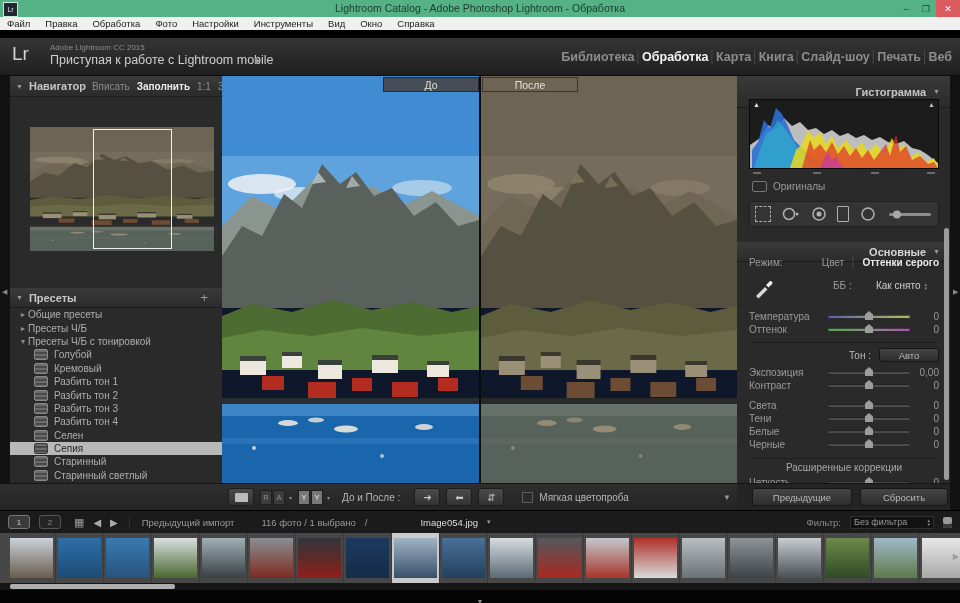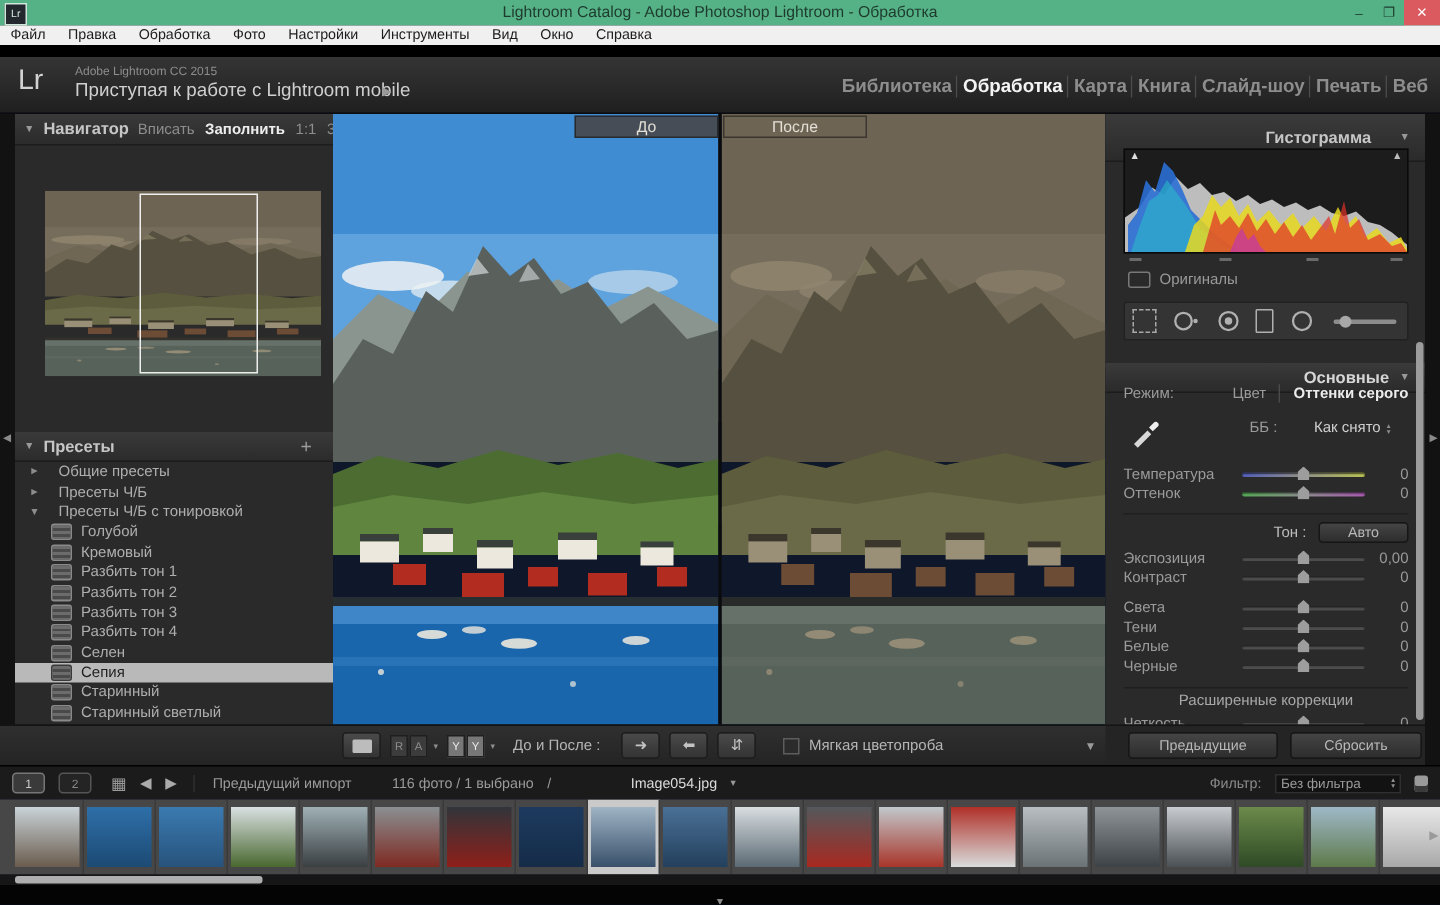--- a/index.html
+++ b/index.html
@@ -54,21 +54,21 @@
 
   .nav-opts{margin-left:auto;display:flex;gap:7px;align-items:center;font-weight:normal;font-size:10px;color:#8d8d8d;}
   .nav-opts .on{color:#ededed;font-weight:bold;}
   .updown{display:inline-block;font-size:5px;line-height:4px;color:#8d8d8d;text-align:center;}
 
   .nav-photo{position:absolute;left:20px;top:51px;width:184px;height:124px;overflow:hidden;}
   .nav-rect{position:absolute;left:34%;top:2%;width:43%;height:96%;border:1px solid #efefef;box-sizing:border-box;}
 
   .preset-row{height:13.4px;display:flex;align-items:center;font-size:10px;color:#aeaeae;white-space:nowrap;}
   .preset-row .arrow{width:10px;font-size:7px;color:#8d8d8d;text-align:center;flex:none;}
-  .preset-row.group{padding-left:8px;gap:11px;}
+  .preset-row.group{padding-left:8px;}
   .preset-row.child{padding-left:24px;gap:6px;}
   .preset-row.child .pic{width:12px;height:9px;border:1px solid #8a8a8a;border-radius:2px;flex:none;
         background:repeating-linear-gradient(180deg,#6c6c6c 0 2px,#4a4a4a 2px 4px);}
   .preset-row.sel{background:#b9b9b9;color:#1f1f1f;}
   .preset-row.sel .pic{border-color:#3a3a3a;}
   .plus{margin-left:auto;margin-right:8px;font-size:13px;color:#9a9a9a;font-weight:normal;}
 
   
   .btn{background:linear-gradient(#454545,#2d2d2d);border:1px solid #161616;border-radius:3px;
        color:#b8b8b8;font-size:9.5px;display:flex;align-items:center;justify-content:center;box-sizing:border-box;}
@@ -344,21 +344,21 @@
       <div class="tbtn" style="width:26px;margin-left:8px;">➜</div>
       <div class="tbtn" style="width:26px;">⬅</div>
       <div class="tbtn" style="width:26px;">⇵</div>
       <span style="display:block;width:9px;height:9px;border:1px solid #5d5d5d;background:#2b2b2b;margin-left:12px;"></span>
       <span style="font-size:10px;color:#b5b5b5;">Мягкая цветопроба</span>
     </div>
     <span style="position:absolute;left:723px;top:9px;font-size:8px;color:#9a9a9a;">▼</span>
   </div>
 
   <div class="right-panel">
-    <div class="panel-hdr" style="height:32px;padding:0 10px;justify-content:flex-end;gap:19px;">
+    <div class="panel-hdr" style="height:32px;padding:0 10px;justify-content:flex-end;gap:7px;">
       <span>Гистограмма</span>
       <span class="tri">▼</span>
     </div>
     <div class="abs" style="left:12px;top:23px;width:190px;height:70px;background:#1c1c1c;border:1px solid #0a0a0a;box-sizing:border-box;">
       <svg width="188" height="68" style="display:block">
         <polygon points="0,68 0,45 10,38 18,25 26,30 34,18 42,26 50,22 58,30 66,28 74,34 82,30 90,36 98,33 106,38 114,35 122,40 130,37 138,42 146,44 154,41 162,48 170,50 178,55 184,60 188,63 188,68" fill="#bdbdbd"></polygon>
         <polygon points="2,68 2,50 8,42 14,20 20,28 26,8 32,14 38,26 44,40 52,48 60,56 68,62 74,66 74,68" fill="#2a6fd4" opacity="0.9"></polygon>
         <polygon points="4,68 10,50 16,34 22,30 28,20 34,28 40,36 50,52 60,60 70,66 74,68" fill="#28c8c8" opacity="0.5"></polygon>
         <polygon points="40,68 46,50 52,44 58,30 64,38 70,32 76,44 82,36 88,48 96,40 104,50 112,42 118,52 126,44 134,54 142,38 148,50 154,44 160,58 168,52 176,62 184,58 188,66 188,68" fill="#e8d820" opacity="0.85"></polygon>
         <polygon points="52,68 56,54 60,40 64,50 70,44 76,52 82,42 88,54 94,46 100,56 106,48 112,58 118,50 124,60 130,52 136,44 140,56 146,34 150,52 156,46 162,60 170,56 178,64 184,62 188,68" fill="#e03028" opacity="0.7"></polygon>

